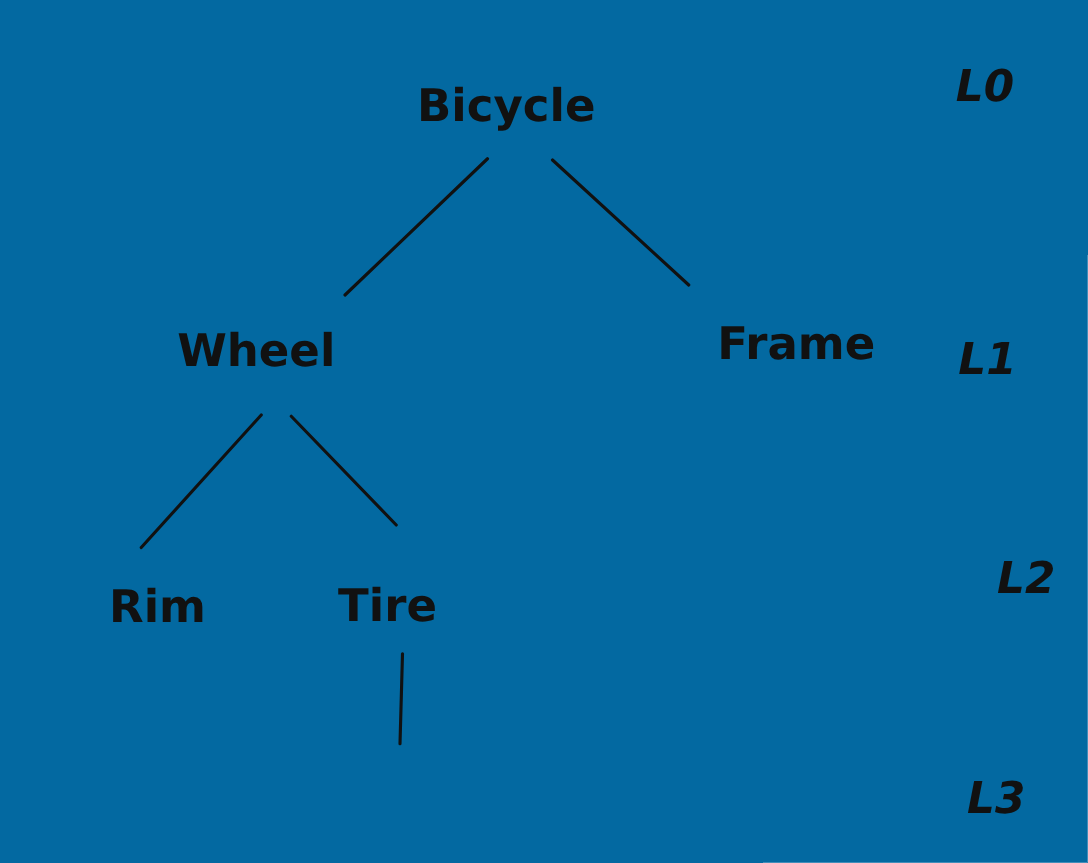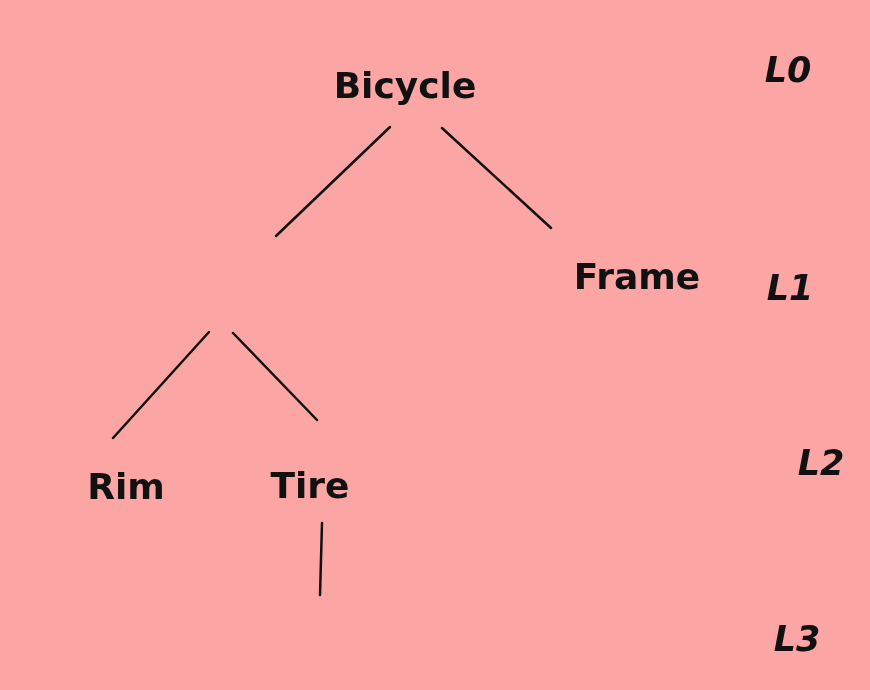--- a/index.html
+++ b/index.html
@@ -39,31 +39,32 @@
     font-size: 35px;
     font-weight: bold;
     font-style: italic;
     white-space: nowrap;
     user-select: none;
   }
 </style>
 </head>
 <body style="background: rgb(255, 255, 255);">
 
-<div class="canvas" style="background: #fca5a5; color: rgb(17, 17, 17); text-decoration: underline;">
+<div class="canvas" style="background: #0369a1; color: rgb(17, 17, 17); text-decoration: underline;">
 
   <svg class="edges" viewBox="0 0 870 690" xmlns="http://www.w3.org/2000/svg">
       <line x1="390" y1="127" x2="276" y2="236" stroke="#111111" stroke-width="2.5" stroke-linecap="round"></line>
       <line x1="442" y1="128" x2="551" y2="228" stroke="#111111" stroke-width="2.5" stroke-linecap="round"></line>
       <line x1="209" y1="332" x2="113" y2="438" stroke="#111111" stroke-width="2.5" stroke-linecap="round"></line>
       <line x1="233" y1="333" x2="317" y2="420" stroke="#111111" stroke-width="2.5" stroke-linecap="round"></line>
       <line x1="322" y1="523" x2="320" y2="595" stroke="#111111" stroke-width="2.5" stroke-linecap="round"></line>
     </svg>
 
   <div class="node" style="left: 405px; top: 85px;">Bicycle</div>
+  <div class="node" style="left: 205px; top: 281px;">Wheel</div>
   <div class="node" style="left: 637px; top: 276px;">Frame</div>
   <div class="node" style="left: 126px; top: 486px;">Rim</div>
   <div class="node" style="left: 310px; top: 485px;">Tire</div>
 
   <div class="lvl" style="left: 788px; top: 70px;">L0</div>
   <div class="lvl" style="left: 790px; top: 288px;">L1</div>
   <div class="lvl" style="left: 801px; top: 463px; margin-left: 20px;">L2</div>
   <div class="lvl" style="left: 797px; top: 639px;">L3</div>
 
 </div>

